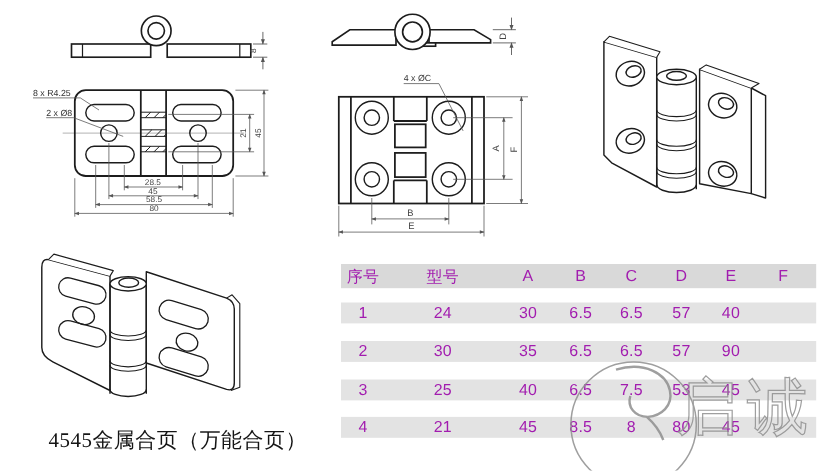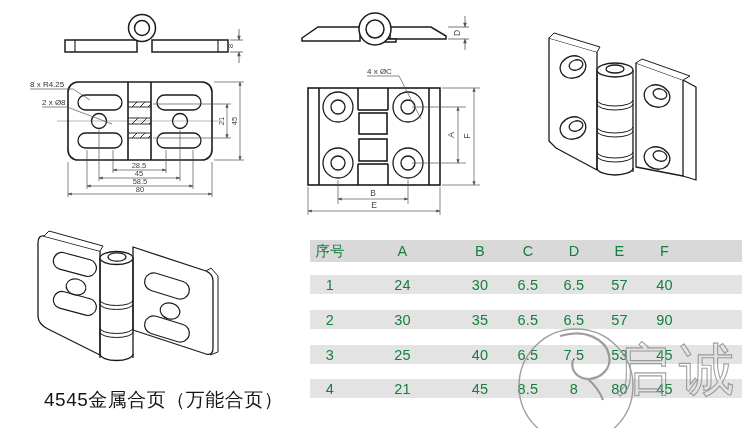--- a/index.html
+++ b/index.html
@@ -12,31 +12,31 @@
   #watermark{z-index:3;pointer-events:none;}
   .dimtxt{font-family:"Liberation Sans",sans-serif;font-size:7.5px;fill:#444;}
   .lbltxt{font-family:"Liberation Sans",sans-serif;font-size:8px;fill:#333;}
   .axtxt{font-family:"Liberation Sans",sans-serif;font-size:8.5px;fill:#444;}
 
   .tbl{position:absolute;left:310px;top:240px;width:436px;z-index:2;}
   .trow{
     position:absolute;left:0;width:432px;
     display:grid;grid-template-columns:40px 105px 50px 46px 46px 45px 45px 50px;
     align-items:center;text-align:center;
-    color:#15803d;font-size:14.5px;letter-spacing:.2px;
+    color:#a21caf;font-size:14.5px;letter-spacing:.2px;
   }
   .thead{top:0;height:22px;background:#d9d9d9;}
   .tr0{top:35px;height:19px;background:#e3e3e3;}
   .tr1{top:70px;height:19px;background:#e3e3e3;}
   .tr2{top:105px;height:19px;background:#e3e3e3;}
   .tr3{top:139px;height:19px;background:#e3e3e3;}
 
   .caption{
     position:absolute;left:44px;top:387px;z-index:2;
-    font-family:Liberation Sans, sans-serif;
+    font-family:Liberation Serif, serif;
     font-size:19px;color:#151515;letter-spacing:.5px;
   }
 </style>
 </head>
 <body>
 
 <svg id="drawings" width="751" height="428" viewBox="0 0 751 428">
   <defs>
     <marker id="ar" viewBox="0 0 10 10" refX="9" refY="5" markerWidth="8" markerHeight="6" orient="auto-start-reverse">
       <path d="M0,1.2 L10,5 L0,8.8 Z" fill="#555"></path>
@@ -229,20 +229,21 @@
     <ellipse cx="116.5" cy="258" rx="16.5" ry="6.5"></ellipse>
     <ellipse cx="117" cy="257" rx="9" ry="4.2" fill="none"></ellipse>
     <path d="M100,300 A16.5,5.5 0 0 0 133,300 M100,304 A16.5,5.5 0 0 0 133,304" fill="none" stroke-width="1"></path>
     <path d="M100,328 A16.5,5.5 0 0 0 133,328 M100,332 A16.5,5.5 0 0 0 133,332" fill="none" stroke-width="1"></path>
   </g>
 </svg>
 
 <div class="tbl">
   <div class="trow thead">
     <span>序号</span>
+    <span>型号</span>
     <span>A</span>
     <span>B</span>
     <span>C</span>
     <span>D</span>
     <span>E</span>
     <span>F</span>
   </div>
   <div class="trow tr0">
     <span>1</span>
     <span>24</span>

